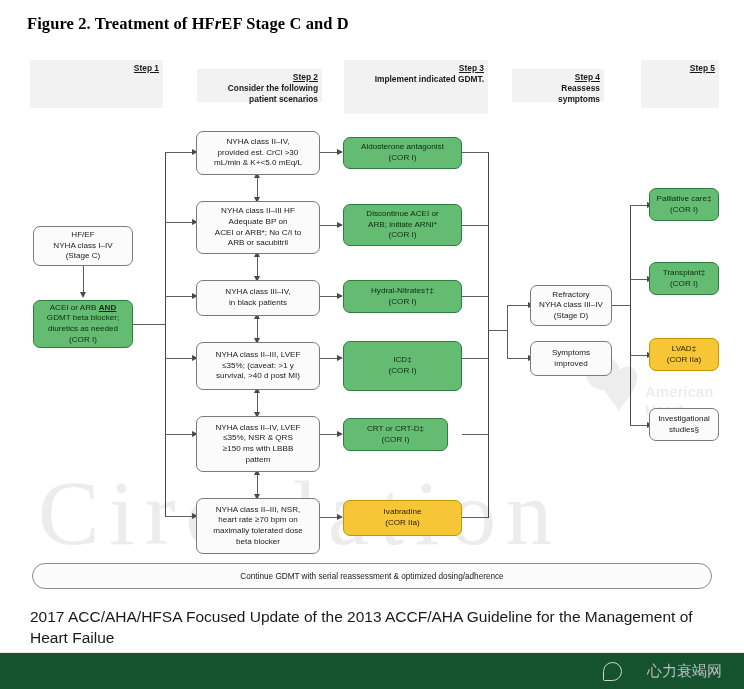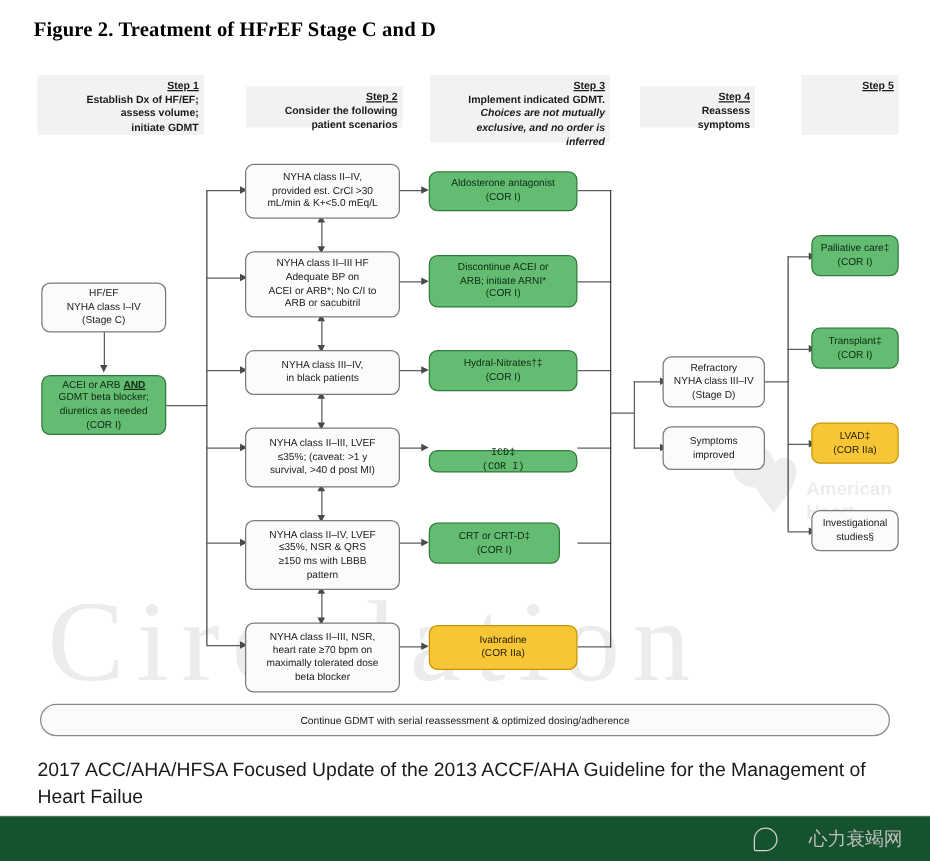--- a/index.html
+++ b/index.html
@@ -71,35 +71,29 @@
     <path d="M34 20 C34 8, 52 8, 52 22 C52 36, 38 48, 34 56 C30 48, 16 36, 16 22 C16 8, 34 8, 34 20 Z" fill="#ededed"></path>
   </svg>
   <span class="lbl">American</span>
   <span class="lbl2">Heart</span>
 </div>
 
 <div class="fig-title"><span>Figure 2. Treatment of HF</span><i>r</i><span>EF Stage C and D</span></div>
 
 <div class="step-hdr" style="left:30px;top:60px;width:133px;height:48px;">
   <div class="u">Step 1</div>
-  <div class="multiline" style="white-space:pre-line;">Establish Dx of HF/EF;
-assess volume;
-initiate GDMT</div>
 </div>
 <div class="step-hdr" style="left:197px;top:69px;width:125px;height:33px;">
   <div class="u">Step 2</div>
   <div style="white-space:pre-line;">Consider the following
 patient scenarios</div>
 </div>
 <div class="step-hdr" style="left:344px;top:60px;width:144px;height:54px;">
   <div class="u">Step 3</div>
   <div style="white-space:pre-line;">Implement indicated GDMT.</div>
-  <div class="it" style="white-space:pre-line;">Choices are not mutually
-exclusive, and no order is
-inferred</div>
 </div>
 <div class="step-hdr" style="left:512px;top:69px;width:92px;height:33px;">
   <div class="u">Step 4</div>
   <div style="white-space:pre-line;">Reassess
 symptoms</div>
 </div>
 <div class="step-hdr" style="left:641px;top:60px;width:78px;height:48px;">
   <div class="u">Step 5</div>
 </div>
 
@@ -212,21 +206,21 @@
 maximally tolerated dose
 beta blocker</div>
 
 <div class="bx green" style="left:343px;top:137px;width:119px;height:32px;white-space:pre-line;">Aldosterone antagonist
 (COR I)</div>
 <div class="bx green" style="left:343px;top:204px;width:119px;height:42px;white-space:pre-line;">Discontinue ACEI or
 ARB; initiate ARNI*
 (COR I)</div>
 <div class="bx green" style="left:343px;top:280px;width:119px;height:33px;white-space:pre-line;">Hydral-Nitrates†‡
 (COR I)</div>
-<div class="bx green" style="left:343px;top:360px;width:119px;height:18px;white-space:pre-line;font-family:Liberation Mono, monospace;">ICD‡
+<div class="bx green" style="left:343px;top:341px;width:119px;height:50px;white-space:pre-line;">ICD‡
 (COR I)</div>
 <div class="bx green" style="left:343px;top:418px;width:105px;height:33px;white-space:pre-line;">CRT or CRT-D‡
 (COR I)</div>
 <div class="bx amber" style="left:343px;top:500px;width:119px;height:36px;white-space:pre-line;">Ivabradine
 (COR IIa)</div>
 
 <div class="bx plain" style="left:530px;top:285px;width:82px;height:41px;white-space:pre-line;">Refractory
 NYHA class III–IV
 (Stage D)</div>
 <div class="bx plain" style="left:530px;top:341px;width:82px;height:35px;white-space:pre-line;">Symptoms

